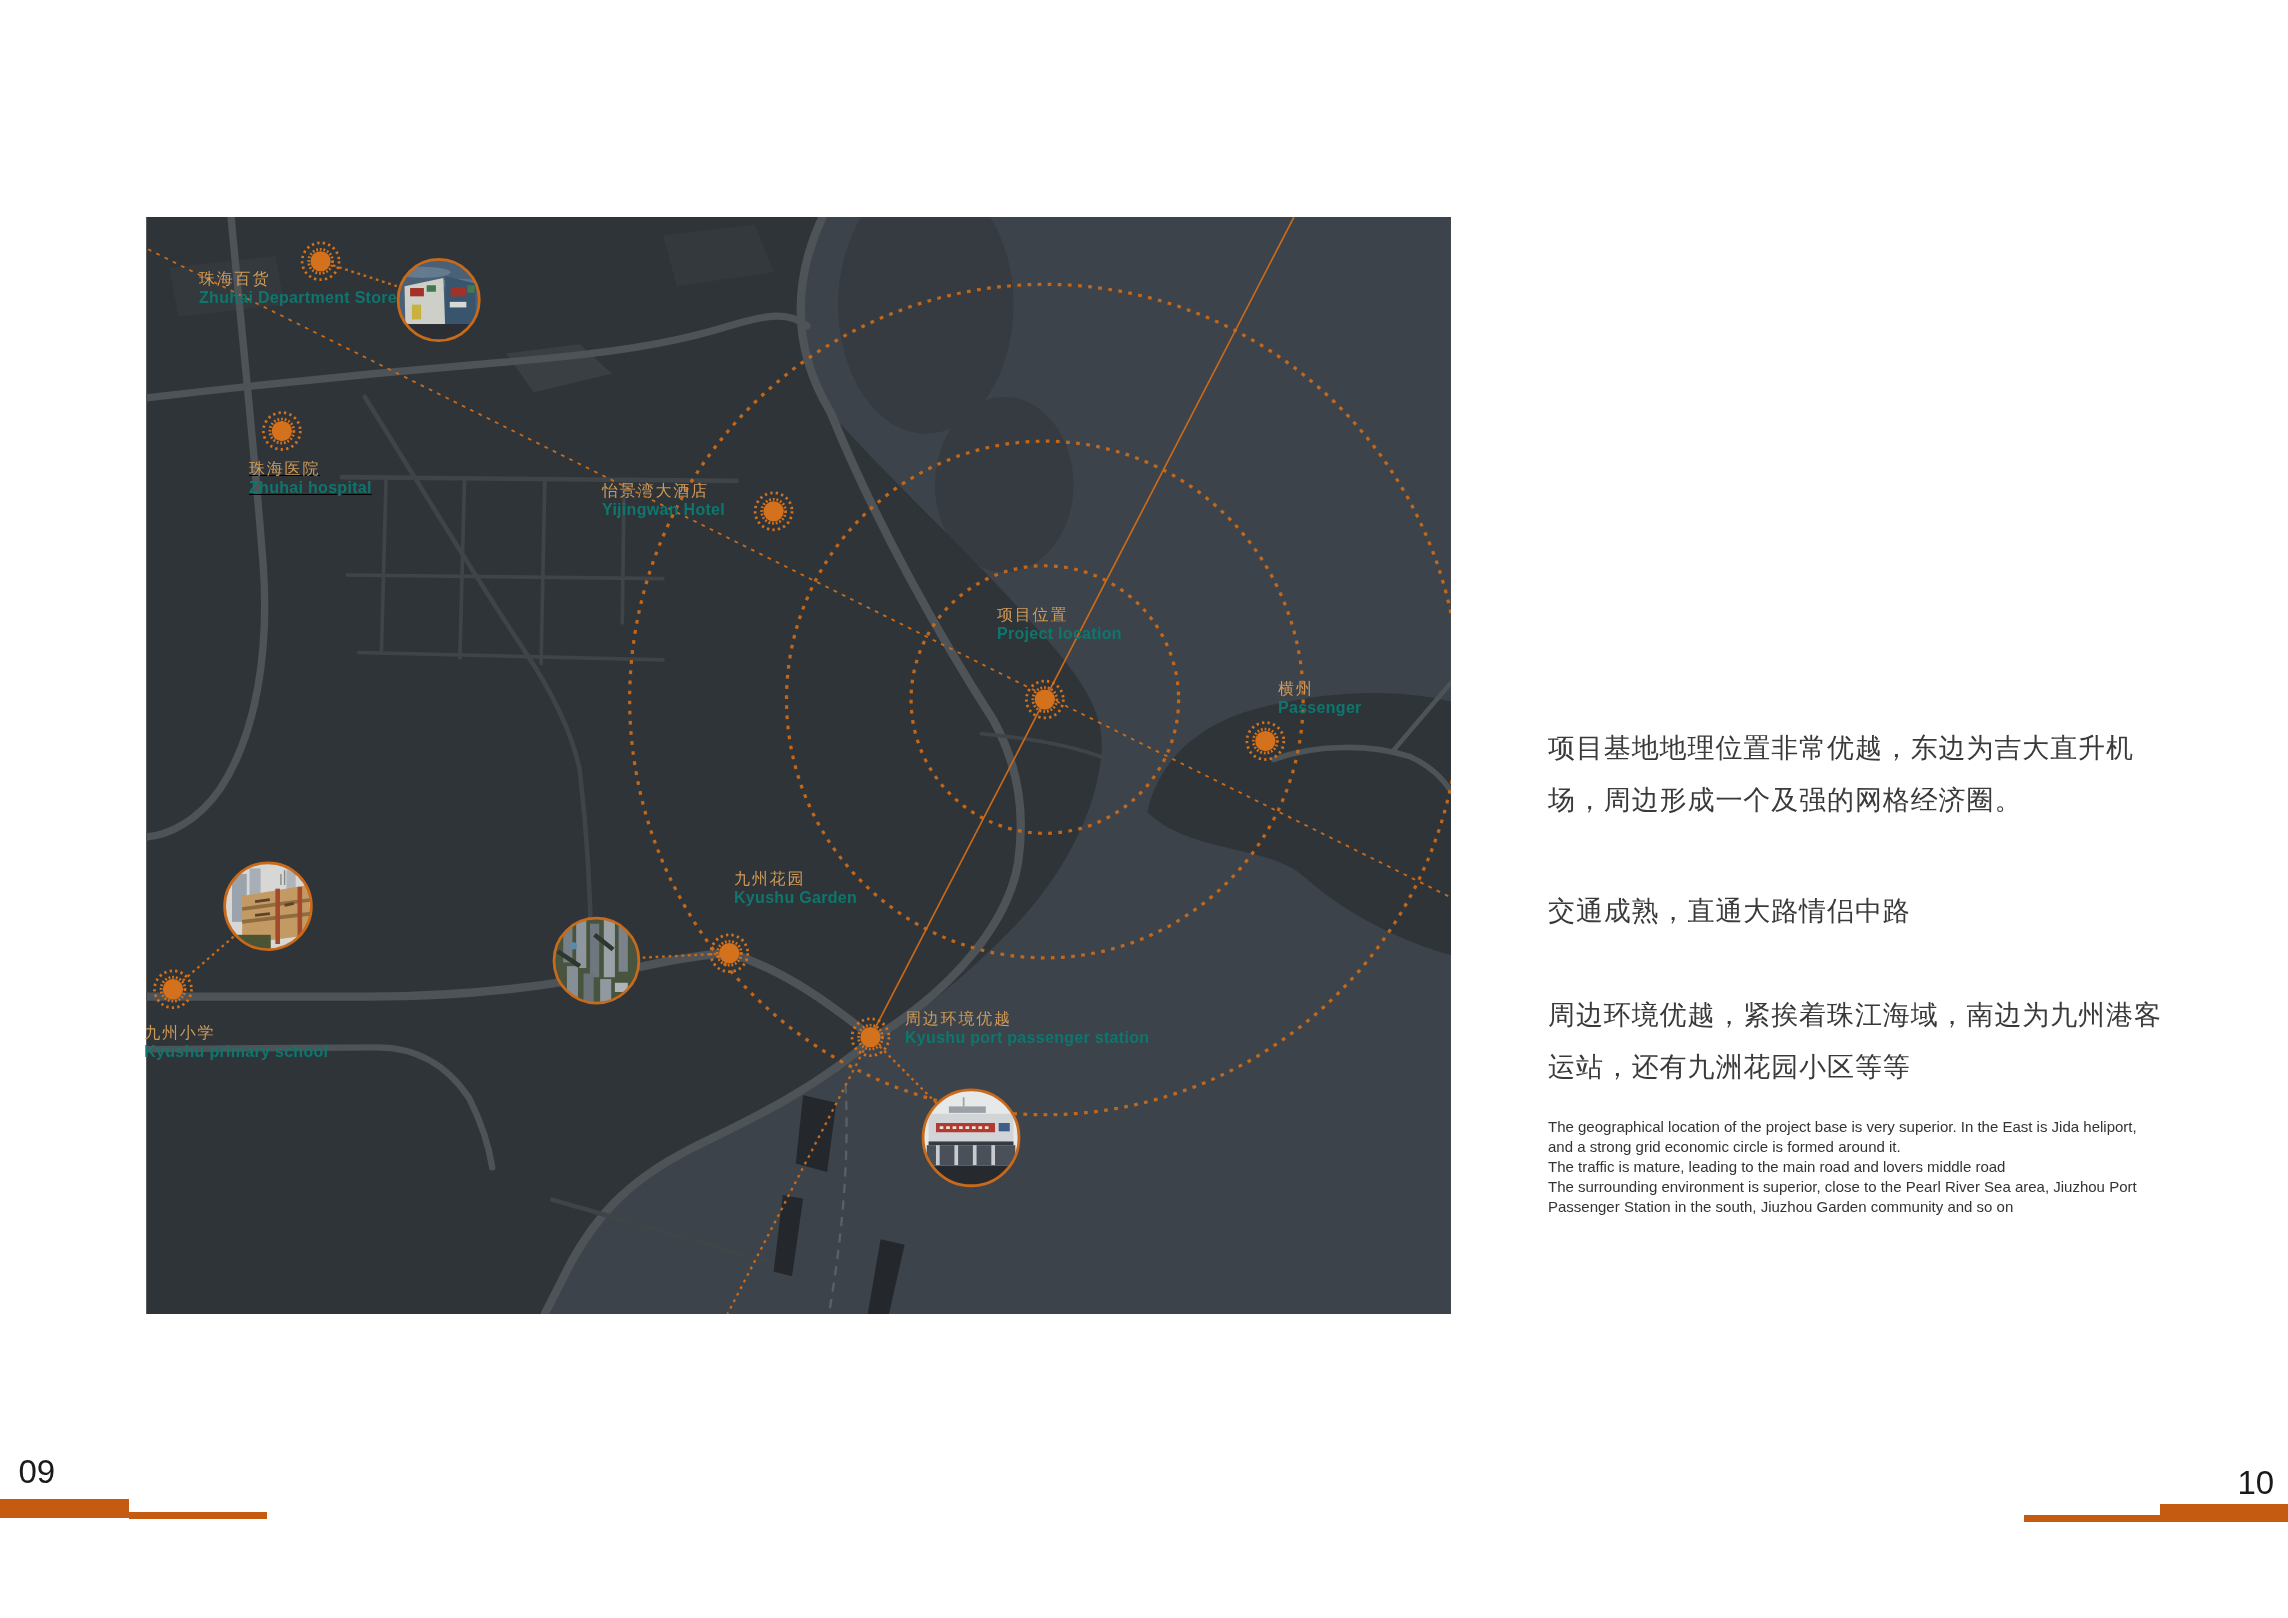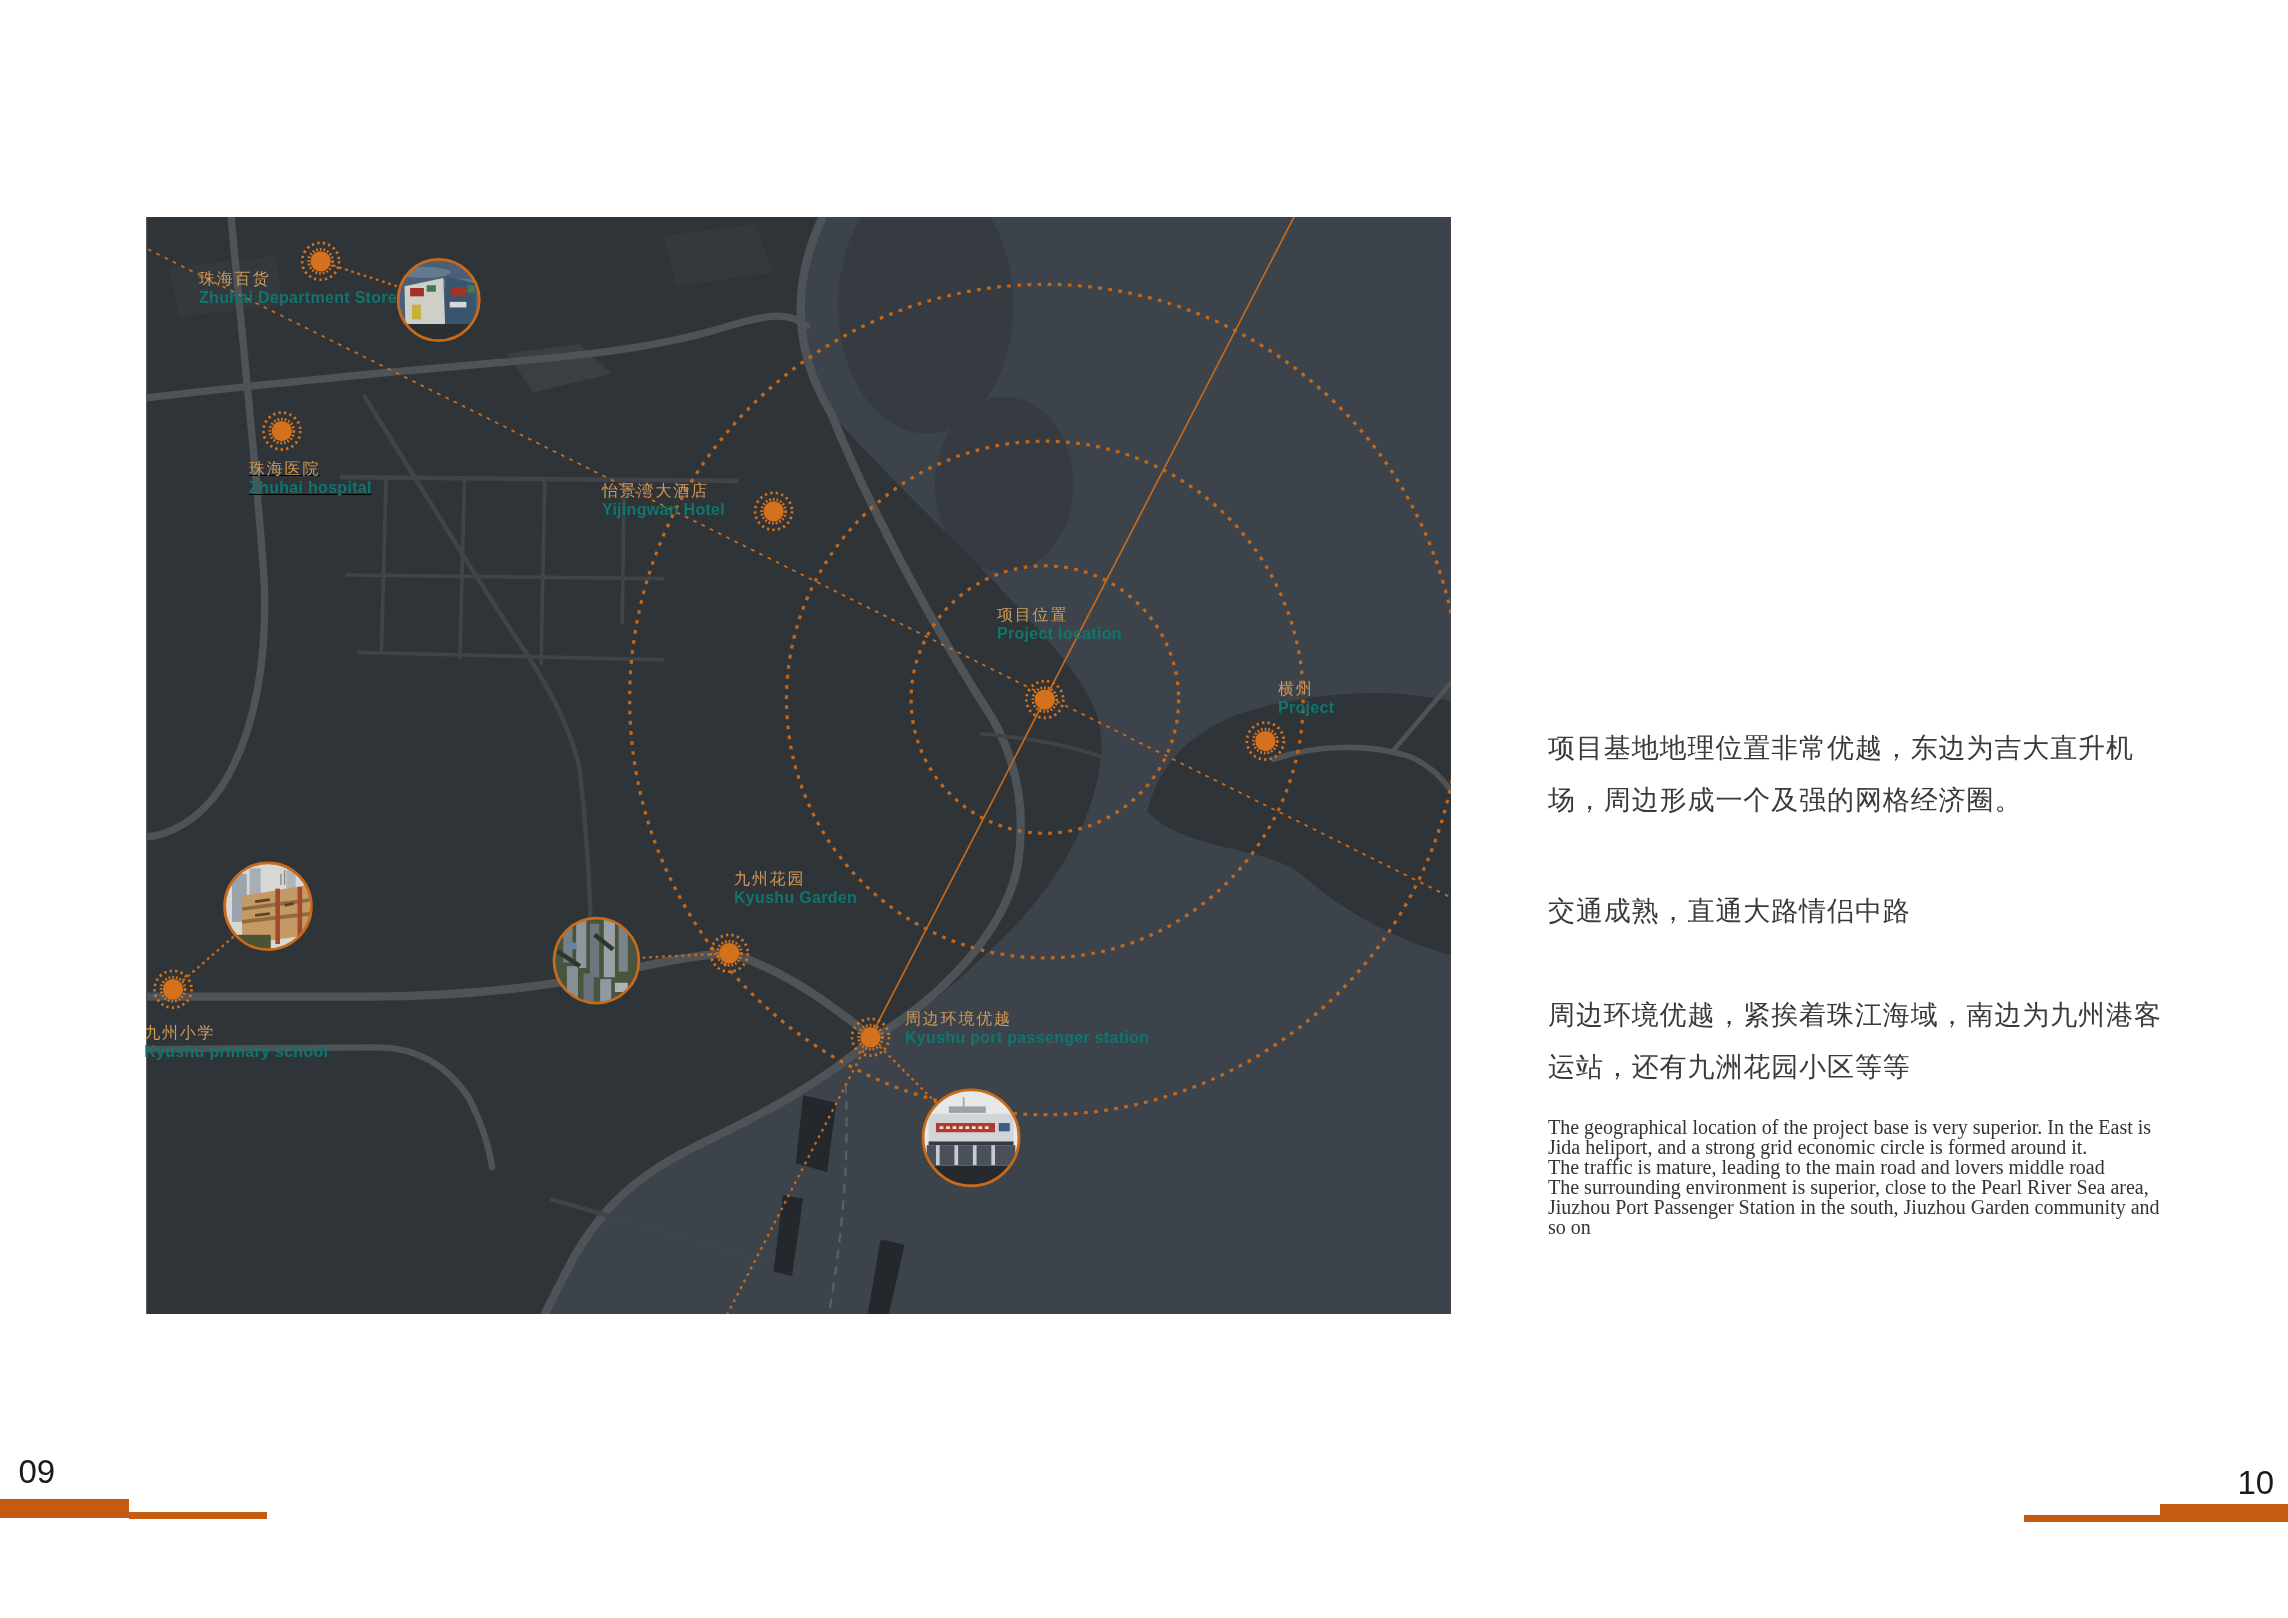--- a/index.html
+++ b/index.html
@@ -10,21 +10,21 @@
   .map-wrap svg{position:absolute;left:0;top:0;display:block;}
   .map-labels{position:absolute;left:0;top:0;width:100%;height:100%;pointer-events:none;}
   .poi-label{position:absolute;line-height:19.4px;white-space:nowrap;}
   .poi-label .zh{display:block;font-size:16px;letter-spacing:1.8px;color:#D09A58;font-weight:400;}
   .poi-label .en{display:block;font-size:16px;color:#0f766e;font-weight:600;letter-spacing:0.3px;}
   
   .panel{position:absolute;left:1548px;top:722px;width:617px;color:#3A3A3A;}
   .panel p.zh{margin:0;font-size:27px;line-height:52px;letter-spacing:0.9px;}
   .panel p.zh.p1{margin-bottom:59px;}
   .panel p.zh.p2{margin-bottom:52px;}
-  .panel p.en{margin:24px 0 0 0;font-size:20px;line-height:20px;color:#333333;white-space:pre-line;font-family:Liberation Serif, serif;}
+  .panel p.en{margin:24px 0 0 0;font-size:15px;line-height:20px;color:#333333;white-space:pre-line;}
   
   .pageno{position:absolute;font-size:33px;color:#1a1a1a;}
   .pageno.left{left:18.5px;top:1453px;}
   .pageno.right{right:14.8px;top:1464px;}
   .bar{position:absolute;background:#C55A11;}
   .bar.l-thick{left:0;top:1499px;width:129px;height:19.4px;}
   .bar.l-thin{left:129px;top:1512px;width:138px;height:6.5px;}
   .bar.r-thin{left:2024px;top:1515px;width:136px;height:6.5px;}
   .bar.r-thick{left:2160px;top:1504px;width:129px;height:17.5px;}
 </style>
@@ -249,21 +249,21 @@
         <div class="poi-label" style="left: 456px; top: 264px;">
           <span class="zh">怡景湾大酒店</span>
           <span class="en">Yijingwan Hotel</span>
         </div>
         <div class="poi-label" style="left: 851px; top: 388px;">
           <span class="zh">项目位置</span>
           <span class="en">Project location</span>
         </div>
         <div class="poi-label" style="left: 1132px; top: 462px;">
           <span class="zh">横州</span>
-          <span class="en">Project</span>
+          <span class="en">Passenger</span>
         </div>
         <div class="poi-label" style="left: 588px; top: 652px;">
           <span class="zh">九州花园</span>
           <span class="en">Kyushu Garden</span>
         </div>
         <div class="poi-label" style="left: -1.8px; top: 806px;">
           <span class="zh">九州小学</span>
           <span class="en">Kyushu primary school</span>
         </div>
         <div class="poi-label" style="left: 759px; top: 792px;">

